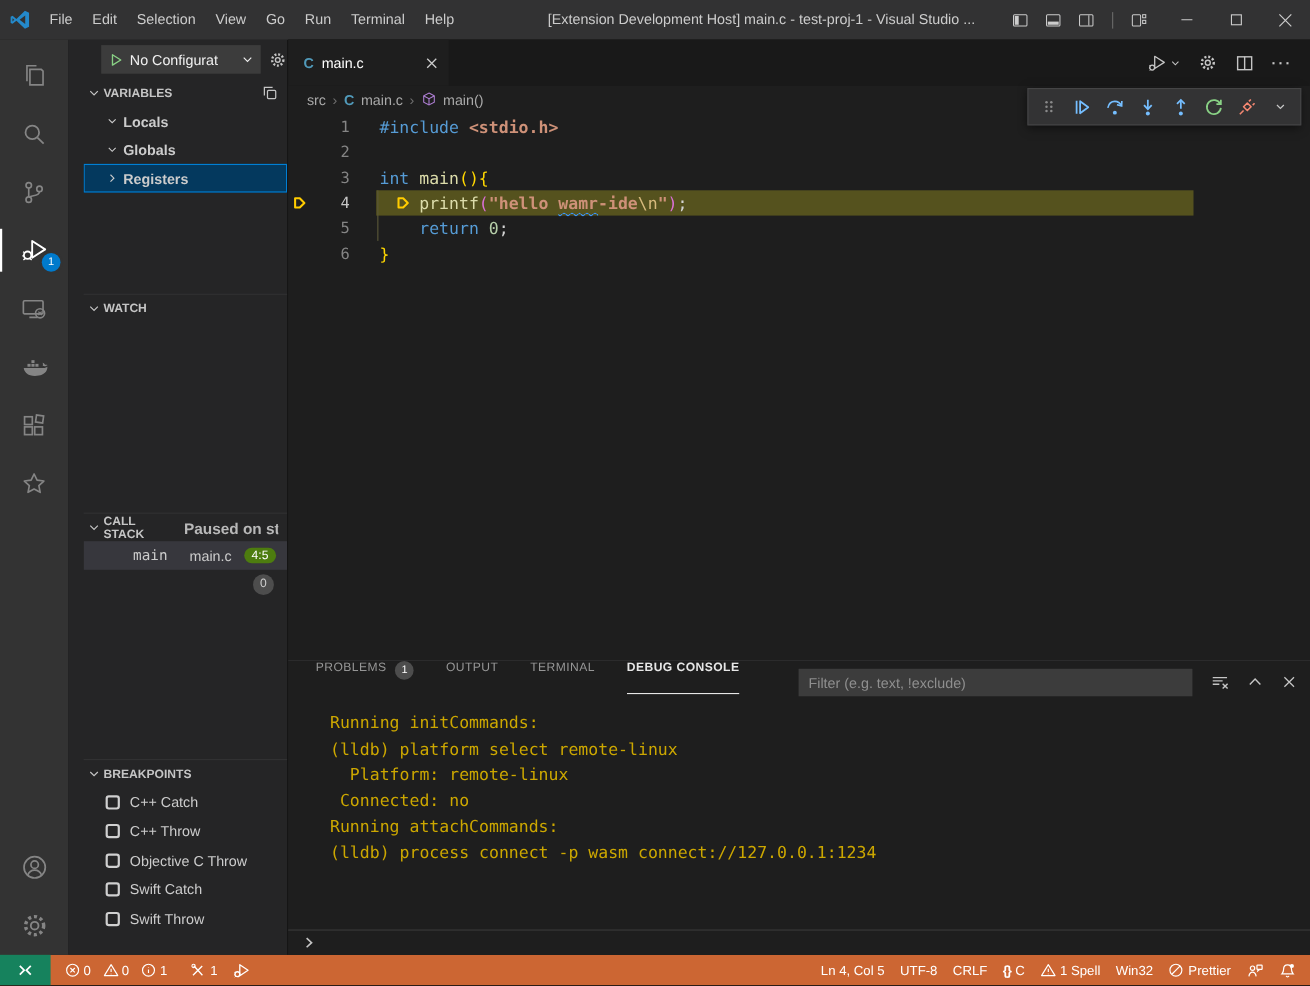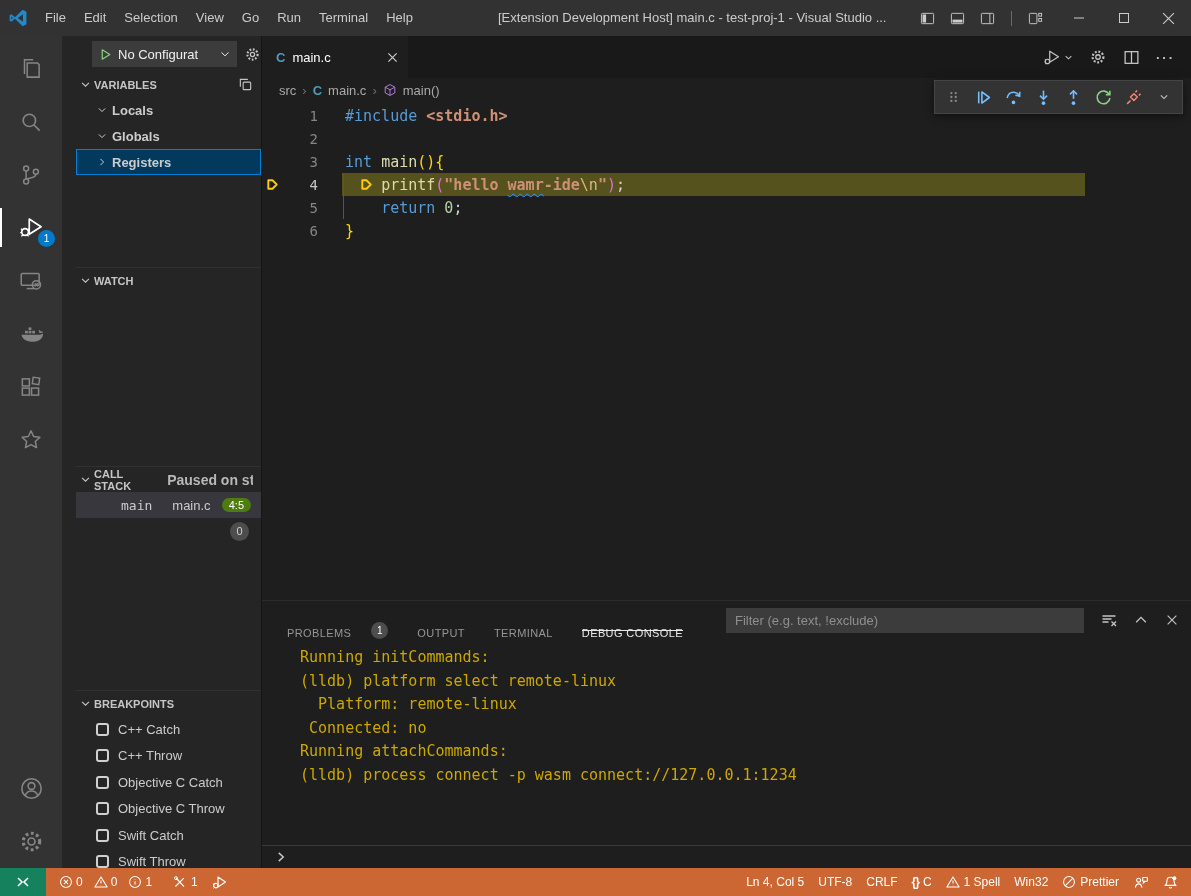--- a/index.html
+++ b/index.html
@@ -81,22 +81,22 @@
   .num { color:#b5cea8; } .b1 { color:#ffd700; } .b2 { color:#da70d6; } .pl { color:#d4d4d4; }
   .sq { text-decoration:underline; text-decoration-style:wavy; text-decoration-color:#3794ff; text-decoration-thickness:1px; text-underline-offset:3px; }
   .indent-guide { position:absolute; left:81px; top:71px; width:1px; height:46px; background:#5a5838; z-index:1; }
 
   .debug-toolbar { position:absolute; top:44px; right:8px; height:34px; background:#333334; border:1px solid #454546; box-shadow:0 2px 8px rgba(0,0,0,.5); display:flex; align-items:center; padding:0 5px; gap:3px; z-index:10; }
   .dt-btn { width:27px; height:28px; display:flex; align-items:center; justify-content:center; }
 
   
   .panel { height:268px; border-top:1px solid #2b2b2c; display:flex; flex-direction:column; flex:none; background:#1e1e1e; }
   .panel-header { height:38px; display:flex; align-items:center; padding:0 12px 0 25px; flex:none; }
-  .panel-tab { display:flex; align-items:flex-end; gap:20px; margin-right:29px; font-size:11px; color:#969696; height:100%; position:relative; letter-spacing:.4px; }
-  .panel-tab.active { color:#e7e7e7; }
+  .panel-tab { display:flex; align-items:flex-start; gap:8px; margin-right:29px; font-size:11px; color:#969696; height:100%; position:relative; letter-spacing:.4px; }
+  .panel-tab.active { color:#e7e7e7;font-weight:bold; }
   .panel-tab.active::after { content:""; position:absolute; bottom:8px; left:0; right:0; height:1px; background:#e7e7e7; }
   .tab-badge { background:#4d4d4d; color:#fff; border-radius:50%; width:17px; height:17px; font-size:10px; display:flex; align-items:center; justify-content:center; letter-spacing:0; }
   .filter-input { margin-left:auto; width:358px; height:25px; background:#3c3c3c; border:none; outline:none; color:#cccccc; font-size:13px; padding:0 9px; font-family:"Liberation Sans", sans-serif; }
   .filter-input::placeholder { color:#8f8f8f; }
   .panel-actions { display:flex; align-items:center; gap:17px; margin-left:17px; color:#c5c5c5; }
   .console { flex:1; padding:7px 0 0 38px; color:#cca700; font-family:"DejaVu Sans Mono", monospace; font-size:15px; line-height:23.5px; overflow:hidden; }
   .console-line { white-space:pre; }
   .console-input { height:23px; border-top:1px solid #3a3a3a; display:flex; align-items:center; padding-left:13px; color:#c5c5c5; flex:none; }
 
   
@@ -381,24 +381,20 @@
           <span class="sec-title">BREAKPOINTS</span>
         </div>
         <div id="bp-list">
             <div class="bp-row">
               <span class="checkbox"></span>
               <span class="bp-label">C++ Catch</span>
             </div>
             <div class="bp-row">
               <span class="checkbox"></span>
               <span class="bp-label">C++ Throw</span>
-            </div>
-            <div class="bp-row">
-              <span class="checkbox"></span>
-              <span class="bp-label">Objective C Catch</span>
             </div>
             <div class="bp-row">
               <span class="checkbox"></span>
               <span class="bp-label">Objective C Throw</span>
             </div>
             <div class="bp-row">
               <span class="checkbox"></span>
               <span class="bp-label">Swift Catch</span>
             </div>
             <div class="bp-row">

